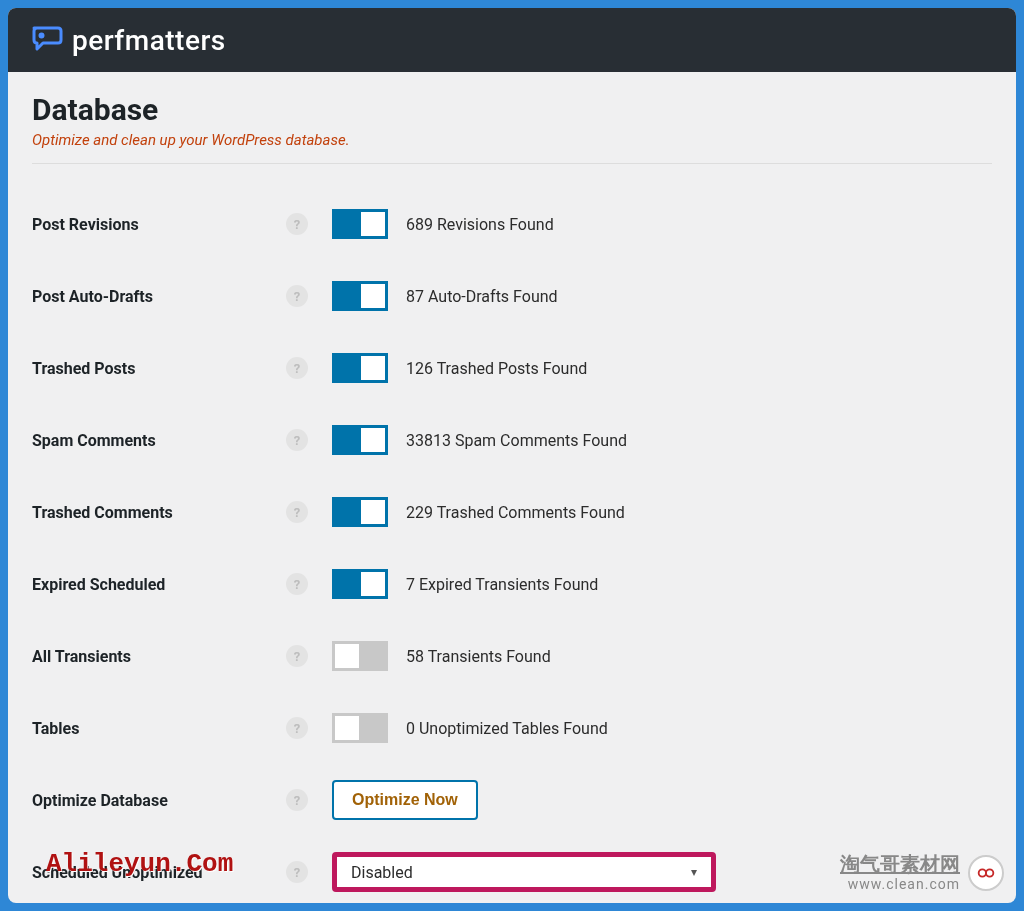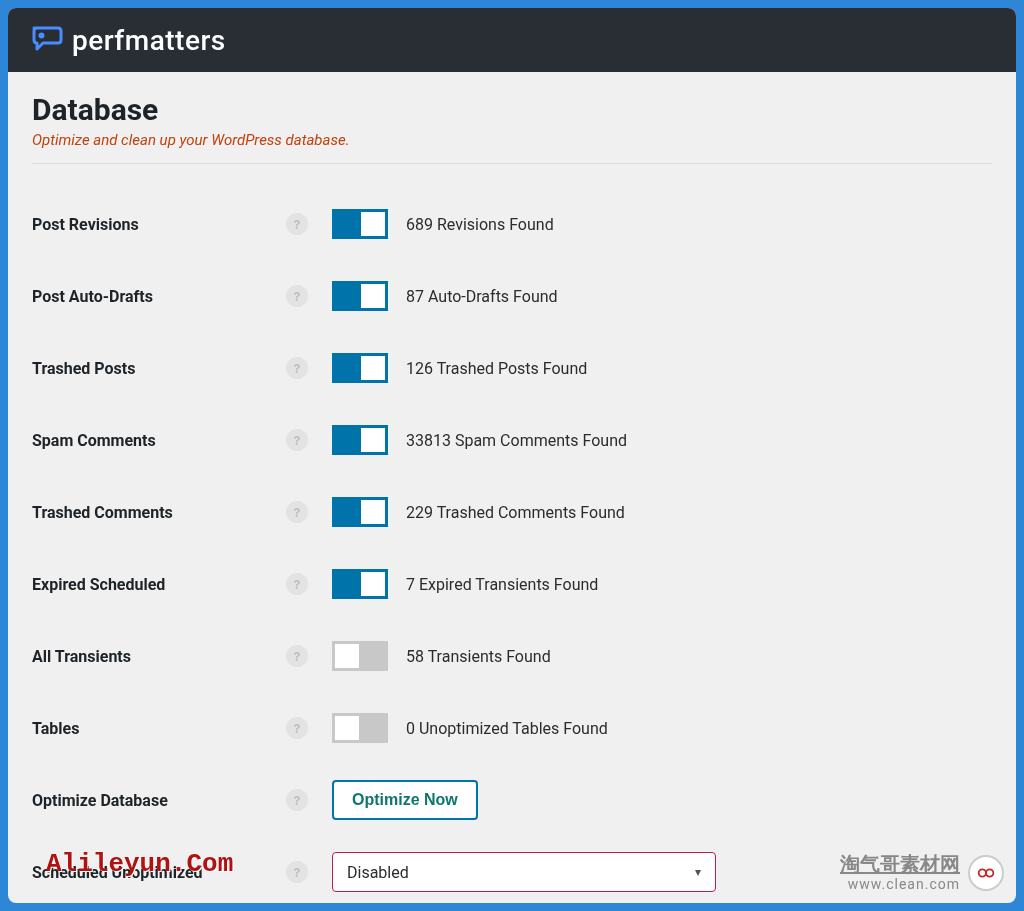--- a/index.html
+++ b/index.html
@@ -108,31 +108,31 @@
 }
 .toggle.on .knob { right: 3px; }
 .toggle.off .knob { left: 3px; }
 .status {
   font-size: 16px;
   color: #2c2c2c;
 }
 .optimize-btn {
   border: 2px solid #0073aa;
   background: #fff;
-  color: #0f766e;
+  color: #a16207;
   font-size: 16px;
   font-weight: 600;
   padding: 9px 18px;
   border-radius: 4px;
   cursor: pointer;
 }
 .select {
   width: 384px;
   height: 40px;
-  border: 1px solid #be185d;
+  border: 5px solid #be185d;
   background: #fff;
   border-radius: 4px;
   padding: 0 14px;
   font-size: 16px;
   color: #2c2c2c;
   display: flex;
   align-items: center;
   justify-content: space-between;
   cursor: pointer;
 }

